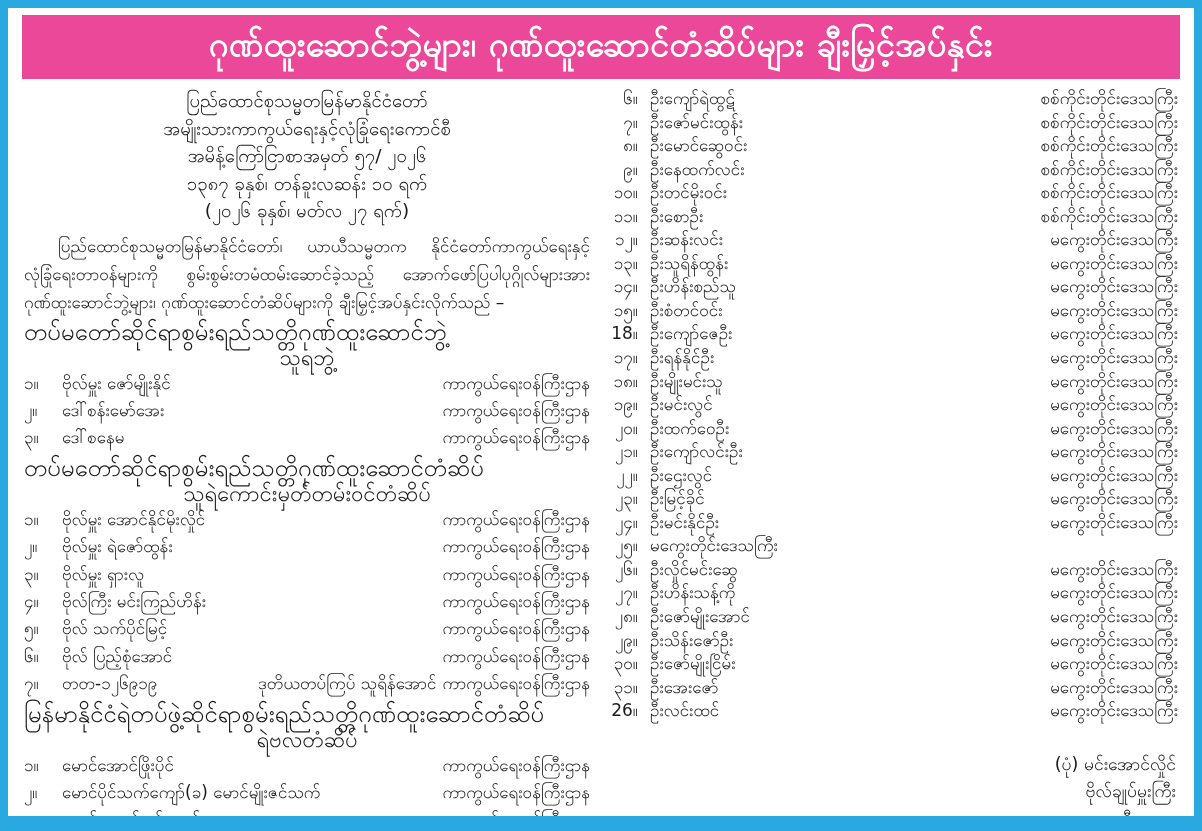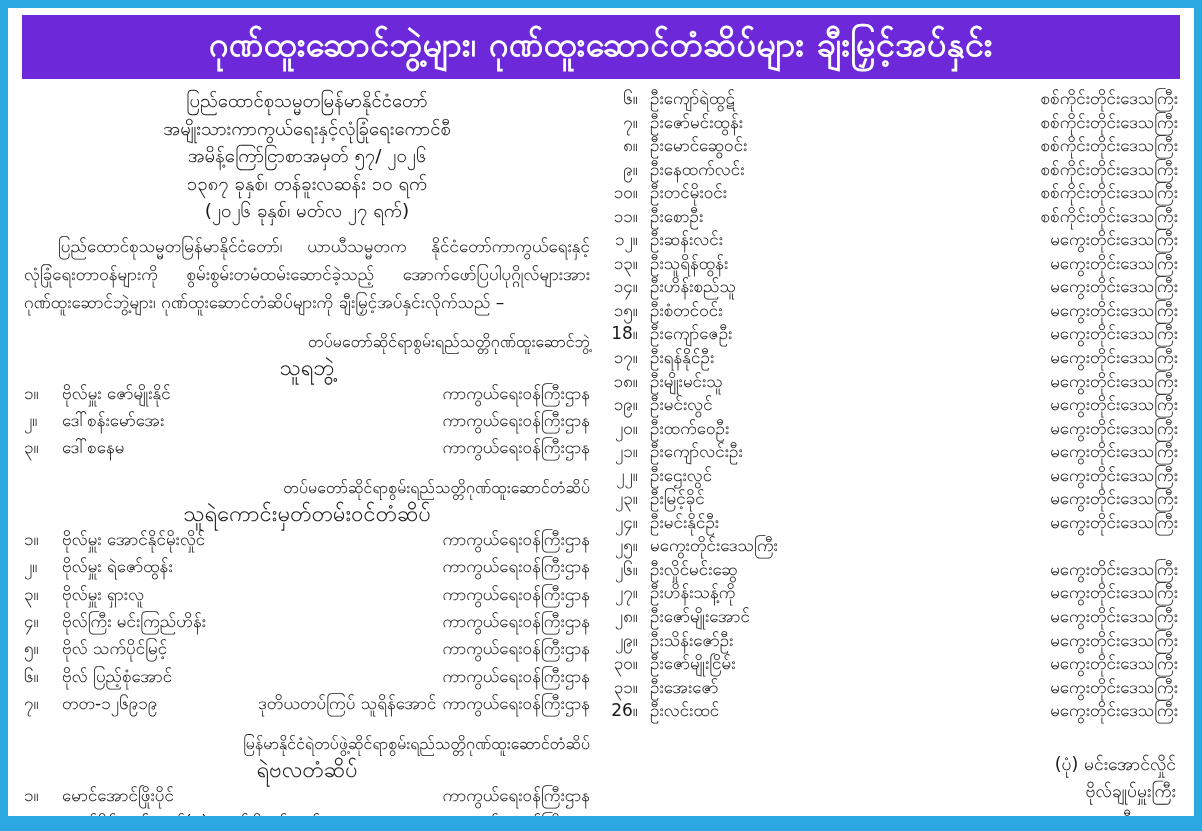--- a/index.html
+++ b/index.html
@@ -10,21 +10,21 @@
     background:#ffffff;
     border:8px solid #29a9e0;
     border-bottom-width:15px;
     font-family:"DejaVu Sans", sans-serif;
     color:#1a1a1a;
     overflow:hidden;
   }
   .header-bar {
     margin:7px 14px 6px 14px;
     height:64px;
-    background:#6d28d9;
+    background:#ec4899;
     color:#ffffff;
     display:flex;
     align-items:center;
     justify-content:center;
     font-size:34px;
     font-weight:bold;
     letter-spacing:0.5px;
   }
   .columns {
     display:flex;
@@ -40,21 +40,21 @@
   
   .paragraph {
     margin-top:7px;
     line-height:28px;
     text-align:justify;
     text-indent:34px;
     font-size:17px;
   }
 
   
-  .sec-h1 { text-align:right; line-height:26px; margin-top:13px; font-size:16px; }
+  .sec-h1 { text-align:left; line-height:26px; margin-top:3px; font-size:24px; }
   .sec-h2 { text-align:center; line-height:25px; font-size:22px; }
 
   
   .l-row { display:flex; line-height:27.4px; white-space:nowrap; }
   .l-row .no   { width:38px; flex:none; }
   .l-row .name { width:196px; flex:none; overflow:visible; }
   .l-row .mid  { flex:1; overflow:visible; }
   .l-row .org  { flex:none; text-align:left; }
 
   

